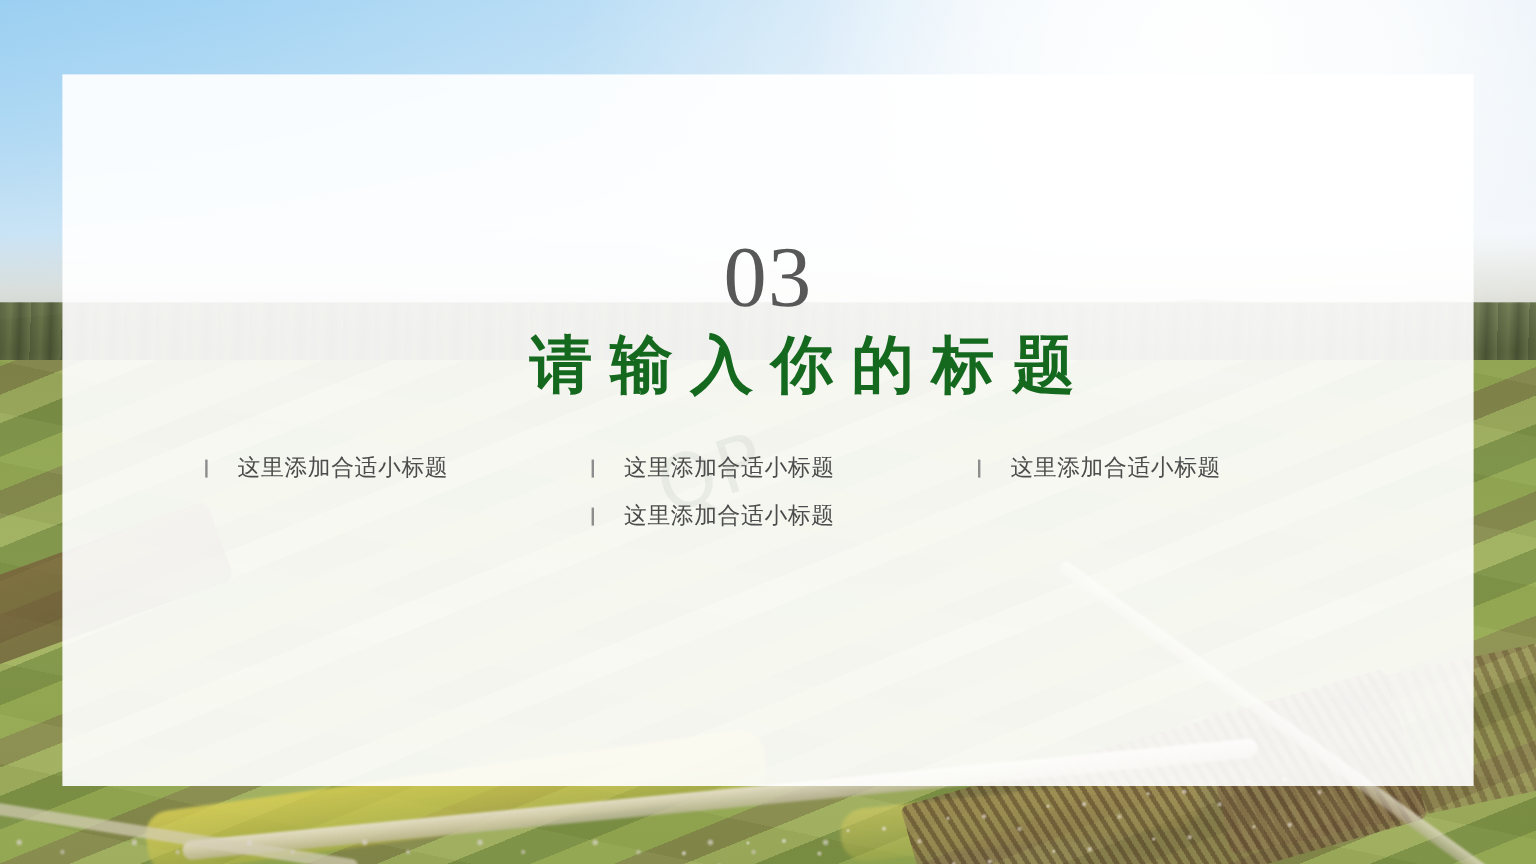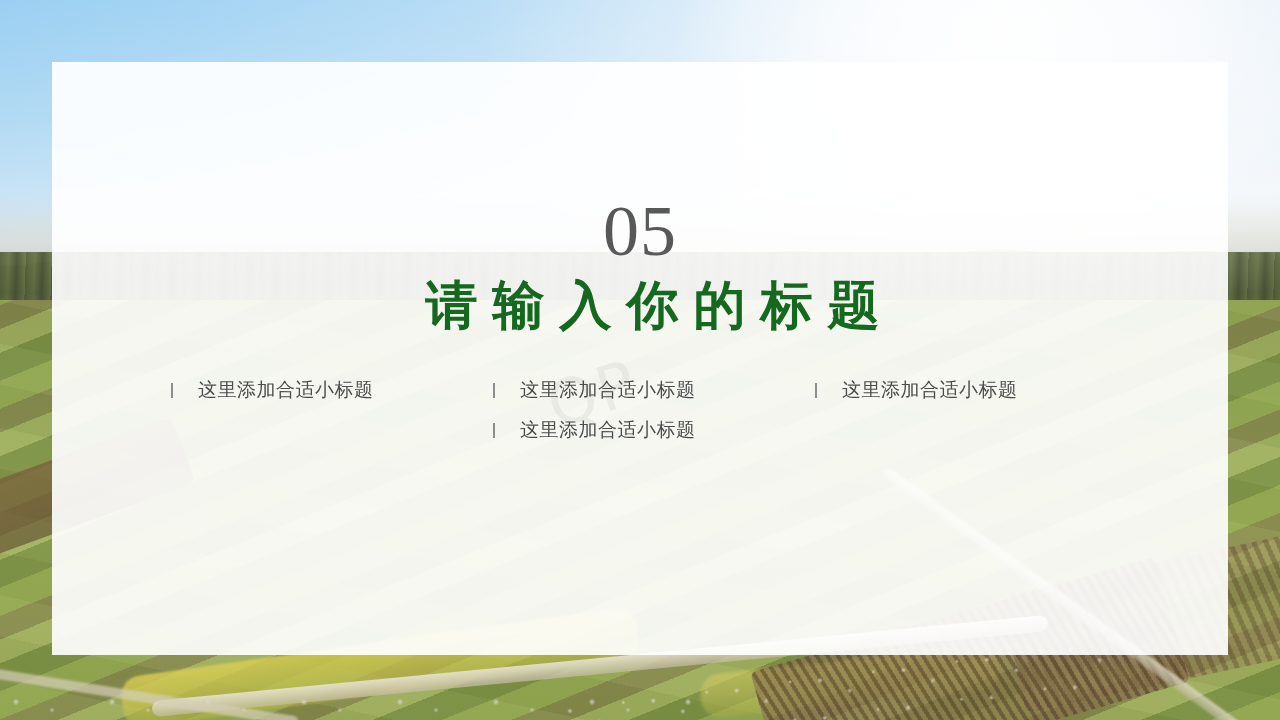--- a/index.html
+++ b/index.html
@@ -260,20 +260,21 @@
     left: 0;
     top: 218px;
     width: 1201px;
     font-family: "Liberation Serif", "DejaVu Serif", serif;
     font-weight: bold;
     font-size: 52px;
     line-height: 1;
     color: #15691f;
     letter-spacing: 15px;
     text-indent: 15px;
+    padding-left: 16px;
   }
 
   .subtitles {
     position: absolute;
     left: 14px;
     top: 308px;
     width: 1176px;
     display: flex;
     flex-wrap: wrap;
     justify-content: center;
@@ -324,21 +325,21 @@
     <div class="shrubs"></div>
     <div class="grade"></div>
   </div>
 
   <div class="card">
 
     <div class="watermark">QP</div>
 
     <div class="content">
 
-      <div class="section-number">05</div>
+      <div class="section-number">03</div>
 
       <div class="main-title">请输入你的标题</div>
 
       <div class="subtitles">
 
         <div class="sub-item">
           <span class="sub-bar"></span>
           <span class="sub-text">这里添加合适小标题</span>
         </div>
 

